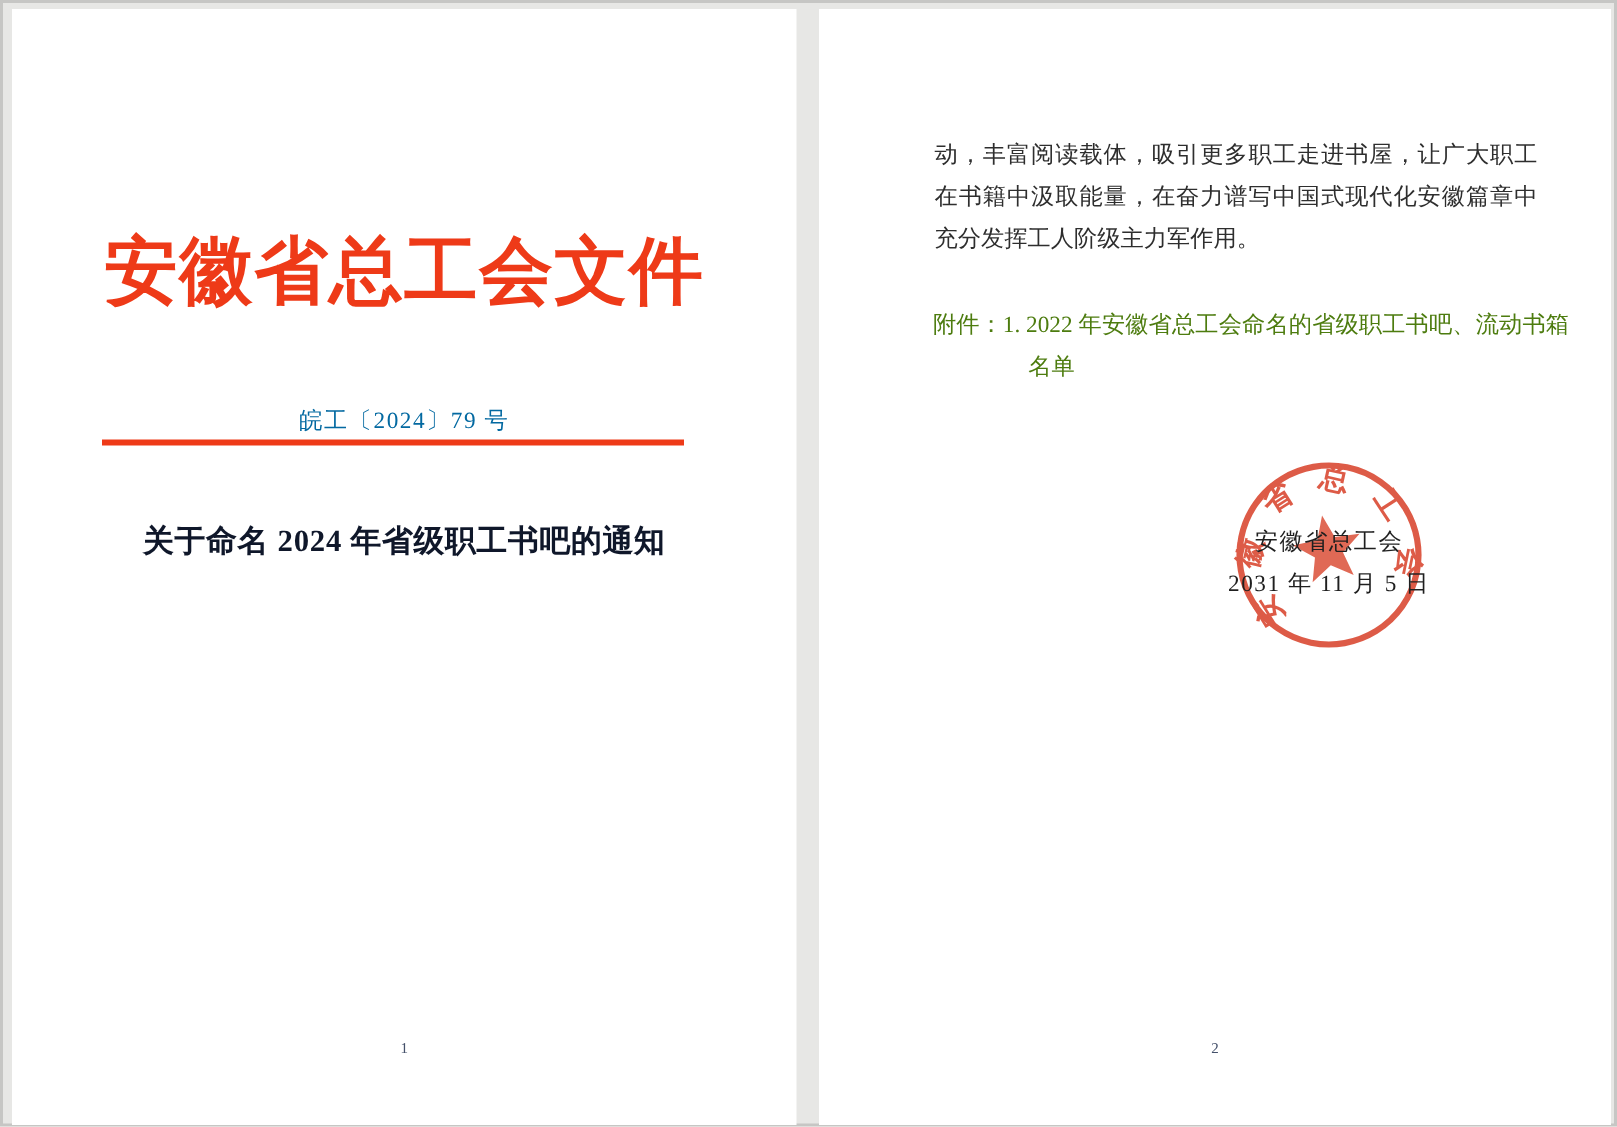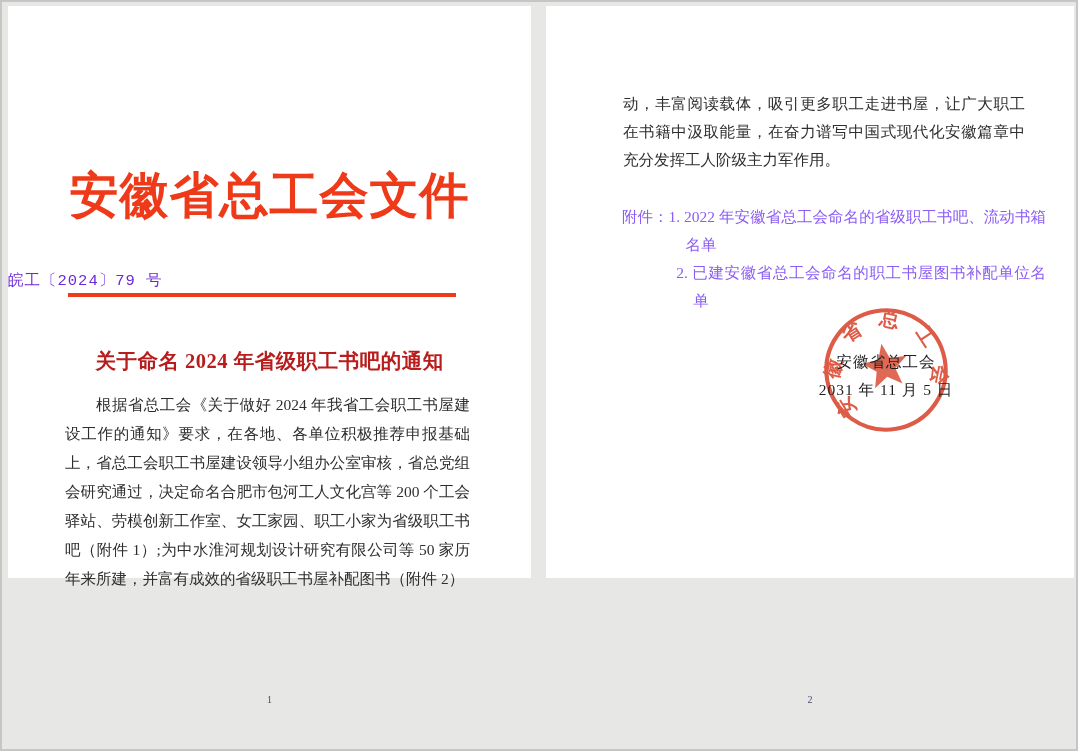--- a/index.html
+++ b/index.html
@@ -8,65 +8,64 @@
     font-family:"Liberation Serif","DejaVu Serif",serif;
     background:#e7e7e5;
   }
   .canvas {
     position:relative; width:1078px; height:751px;
     background:#e7e7e5;
     box-shadow:inset 0 0 0 2px #c6c6c4;
     overflow:hidden;
   }
   .page {
-    position:absolute; top:6px; height:572px; background:#ffffff;
+    position:absolute; top:6px; height:744px; background:#ffffff;
   }
   .page1 { left:8px;  width:523px; }
   .page2 { left:546px; width:528px; }
 
   
   .red-head {
-    position:absolute; top:162px; left:0; right:0;
+    position:absolute; top:147px; left:0; right:0;
     text-align:center; font-size:49px; font-weight:bold;
     line-height:56px; letter-spacing:1px; color:#ee3a18;
     white-space:nowrap;
   }
   .doc-num {
     position:absolute; top:264px; left:0; right:0;
-    font-size:15.5px; line-height:22px; color:#6d28d9;
+    text-align:center; font-size:15.5px; line-height:22px; color:#0369a1;
     letter-spacing:1px;
-    font-family:Liberation Mono, monospace;
   }
   .red-rule {
     position:absolute; top:287px; left:60px; width:388px; height:4px;
     background:#ee3a18;
   }
   .doc-title {
     position:absolute; top:340px; left:0; right:0;
     text-align:center; font-size:20.5px; font-weight:bold;
-    line-height:30px; color:#b91c1c; letter-spacing:0.5px;
+    line-height:30px; color:#0f172a; letter-spacing:0.5px;
   }
   .body-text {
     position:absolute; font-size:15.5px; color:#2e2e2e;
     text-align:justify; text-justify:inter-character;
   }
   .body1 { top:384px; left:57px; width:405px; line-height:29px; }
   .body2 { top:84px;  left:77px; width:402px; line-height:28px; }
   .body-text p { margin:0; }
   .indent { text-indent:2em; }
 
   .pagenum {
     position:absolute; top:687px; left:0; right:0;
     text-align:center; font-size:10px; line-height:14px; color:#44506a;
   }
 
   
   .attach {
     position:absolute; top:197px; left:76px; width:424px;
-    display:flex; font-size:15.5px; line-height:28px; color:#8b5cf6;
+    display:flex; font-size:15.5px; line-height:28px; color:#4d7c0f;
     text-align:justify; text-justify:inter-character;
   }
   .attach-label { flex:0 0 auto; white-space:nowrap; }
   .attach-items { flex:1 1 auto; }
   .attach-item { text-indent:-1.1em; padding-left:1.1em; }
   .attach-item + .attach-item { padding-left:1.6em; text-indent:-1.1em; }
 
   .sig {
     position:absolute; top:342px; left:240px; width:200px;
     text-align:center; font-size:15.5px; line-height:28px;
@@ -85,36 +84,34 @@
   <div class="page page1">
     <div class="red-head">安徽省总工会文件</div>
 
     <div class="doc-num">皖工〔2024〕79 号</div>
 
     <div class="red-rule"></div>
 
     <div class="doc-title">关于命名 2024 年省级职工书吧的通知</div>
 
     <div class="body-text body1">
-      <p class="indent">根据省总工会《关于做好 2024 年我省工会职工书屋建设工作的通知》要求，在各地、各单位积极推荐申报基础上，省总工会职工书屋建设领导小组办公室审核，省总党组会研究通过，决定命名合肥市包河工人文化宫等 200 个工会驿站、劳模创新工作室、女工家园、职工小家为省级职工书吧（附件 1）;为中水淮河规划设计研究有限公司等 50 家历年来所建，并富有成效的省级职工书屋补配图书（附件 2）</p>
     </div>
 
     <div class="pagenum">1</div>
   </div>
 
   <div class="page page2">
     <div class="body-text body2">
       <p>动，丰富阅读载体，吸引更多职工走进书屋，让广大职工在书籍中汲取能量，在奋力谱写中国式现代化安徽篇章中充分发挥工人阶级主力军作用。</p>
     </div>
 
     <div class="attach">
       <span class="attach-label">附件：</span>
       <span class="attach-items">
         <span class="attach-item" style="display:block">1. 2022 年安徽省总工会命名的省级职工书吧、流动书箱名单</span>
-        <span class="attach-item" style="display:block">2. 已建安徽省总工会命名的职工书屋图书补配单位名单</span>
       </span>
     </div>
 
     <div class="sig">
       <div>安徽省总工会</div>
       <div>2031 年 11 月 5 日</div>
     </div>
 
     <svg class="seal" viewBox="0 0 140 140">
       <circle cx="70" cy="70" r="58" fill="none" stroke="#d9452e" stroke-width="4"></circle>

